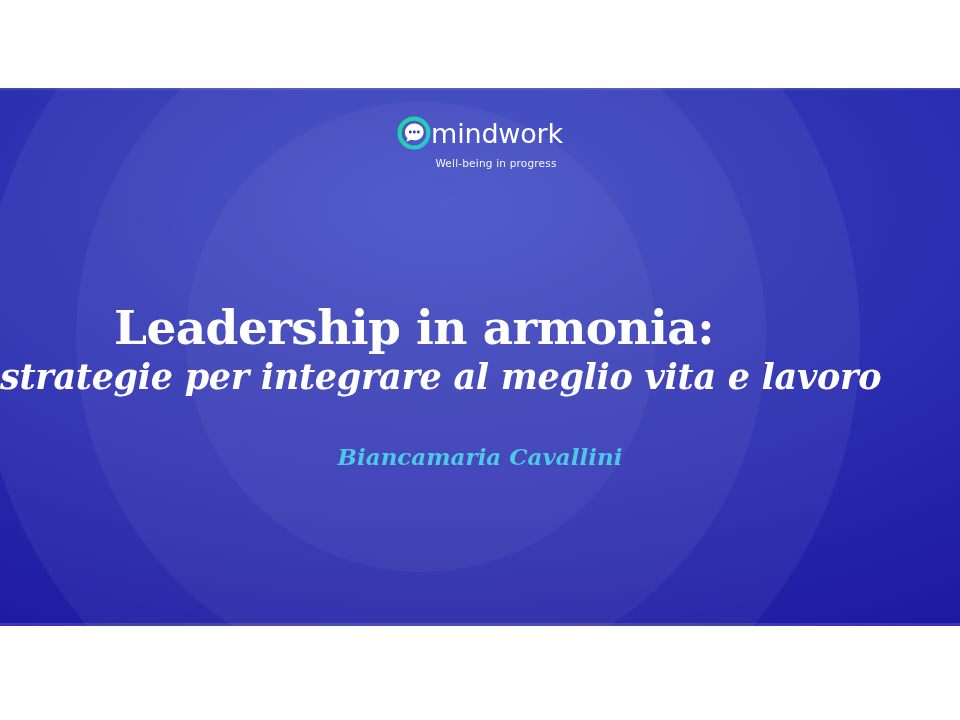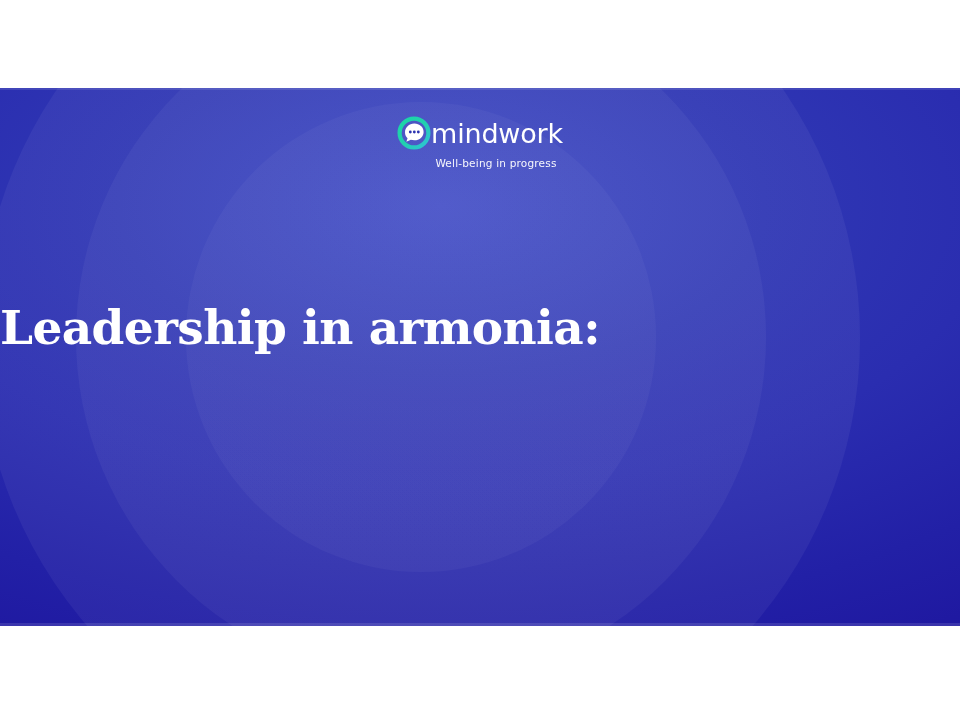--- a/index.html
+++ b/index.html
@@ -96,20 +96,21 @@
     letter-spacing:0.2px;
     opacity:0.95;
     white-space:nowrap;
   }
 
   
   #title-block {
     position:absolute;
     left:0; top:215px;
     width:828px;
+    text-align:center;
   }
   #slide-title {
     color:#ffffff;
     font-family:"DejaVu Serif", serif;
     font-weight:bold;
     font-size:47px;
     line-height:1.06;
     letter-spacing:-0.6px;
     white-space:nowrap;
   }
@@ -182,19 +183,21 @@
           <circle cx="17.3" cy="16.0" r="1.42" fill="#2b32b0"></circle>
           <circle cx="21.3" cy="16.0" r="1.42" fill="#2b32b0"></circle>
         </svg>
         <div id="logo-wordmark">mindwork</div>
       </div>
       <div id="logo-tagline">Well-being in progress</div>
     </div>
 
     <div id="title-block">
       <div id="slide-title">Leadership in armonia:</div>
+      <div id="slide-subtitle">strategie per integrare al meglio vita e lavoro</div>
     </div>
 
     <div id="speaker-block">
+      <div id="speaker-name">Biancamaria Cavallini</div>
     </div>
 
   </div>
 </div>
 
 </body></html>

